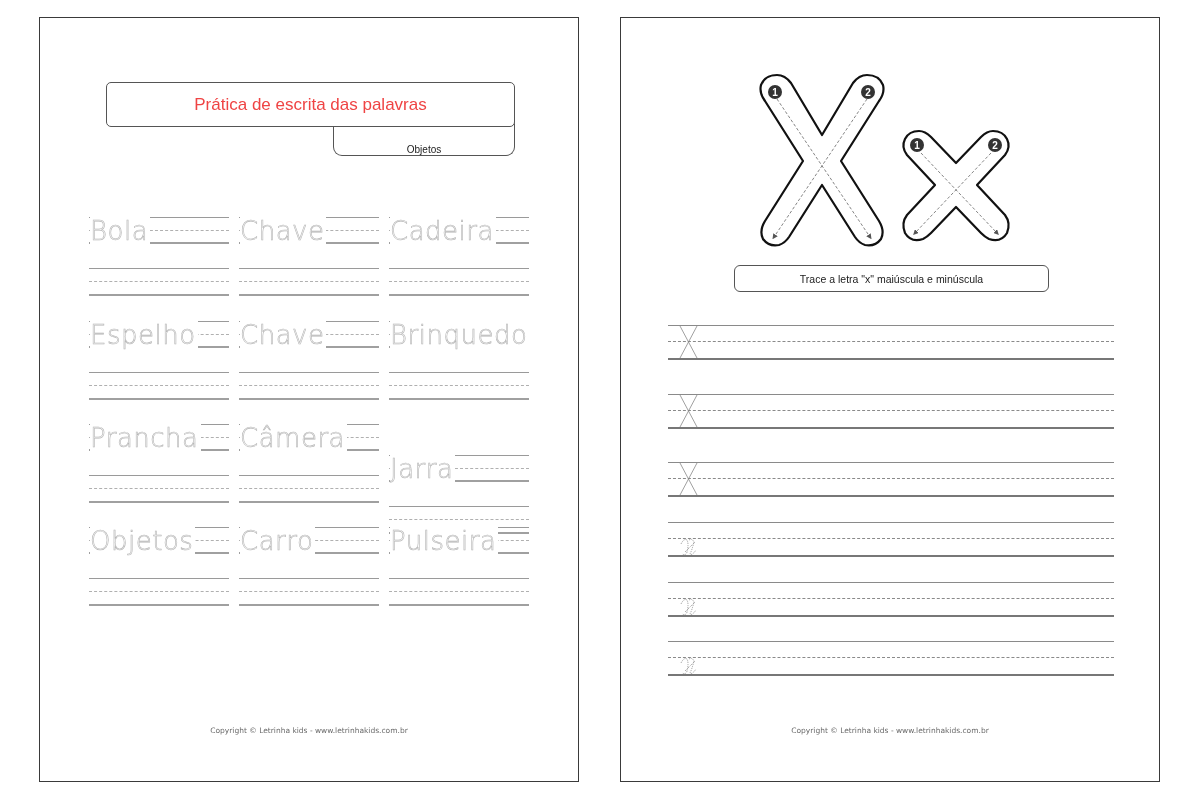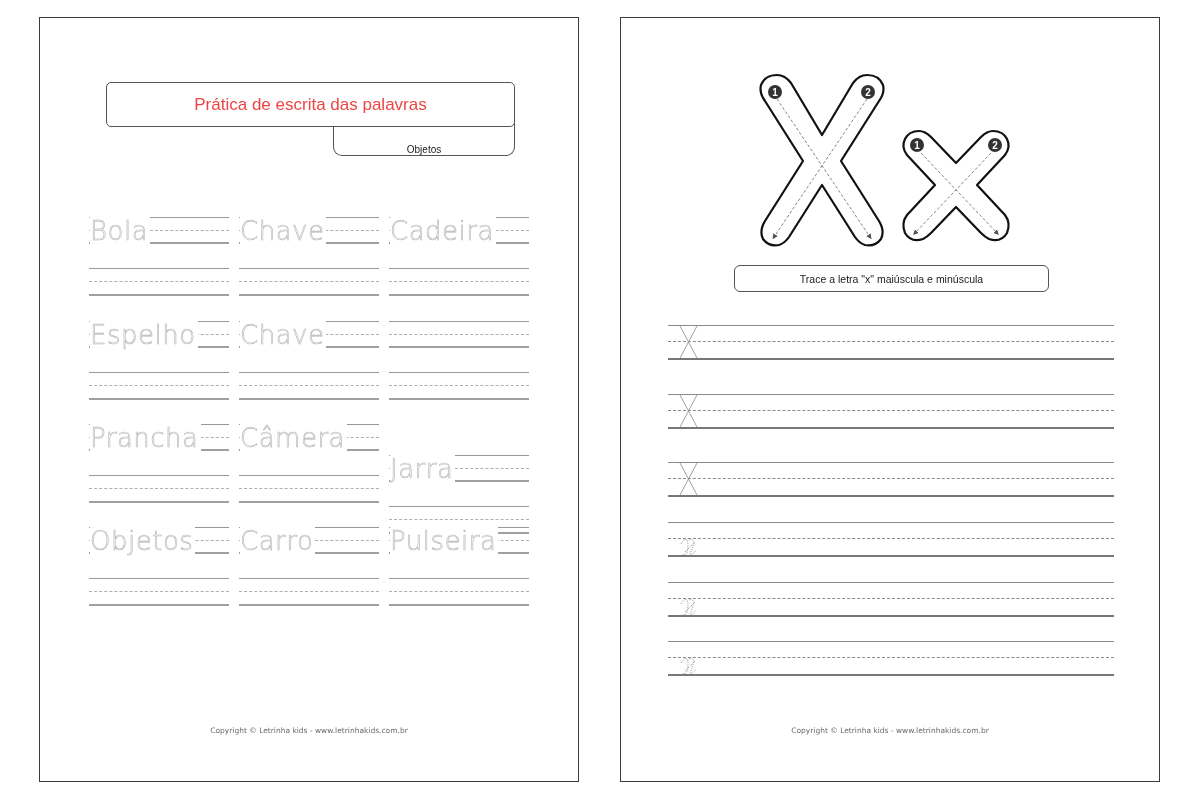--- a/index.html
+++ b/index.html
@@ -80,20 +80,21 @@
         <div class="ln solid-bot" style="top:25px"></div>
         <span class="trace-word">Chave</span>
         <div class="ln solid-top" style="top:51px"></div>
         <div class="ln dash" style="top:64px"></div>
         <div class="ln solid-bot" style="top:77px"></div>
       </div>
       <div class="word-cell" style="left: 349px; top: 303px;">
         <div class="ln solid-top" style="top:0"></div>
         <div class="ln dash" style="top:13px"></div>
         <div class="ln solid-bot" style="top:25px"></div>
+        <span class="trace-word">Brinquedo</span>
         <div class="ln solid-top" style="top:51px"></div>
         <div class="ln dash" style="top:64px"></div>
         <div class="ln solid-bot" style="top:77px"></div>
       </div>
       <div class="word-cell" style="left: 49px; top: 406px; text-align: right;">
         <div class="ln solid-top" style="top:0"></div>
         <div class="ln dash" style="top:13px"></div>
         <div class="ln solid-bot" style="top:25px"></div>
         <span class="trace-word">Prancha</span>
         <div class="ln solid-top" style="top:51px"></div>

